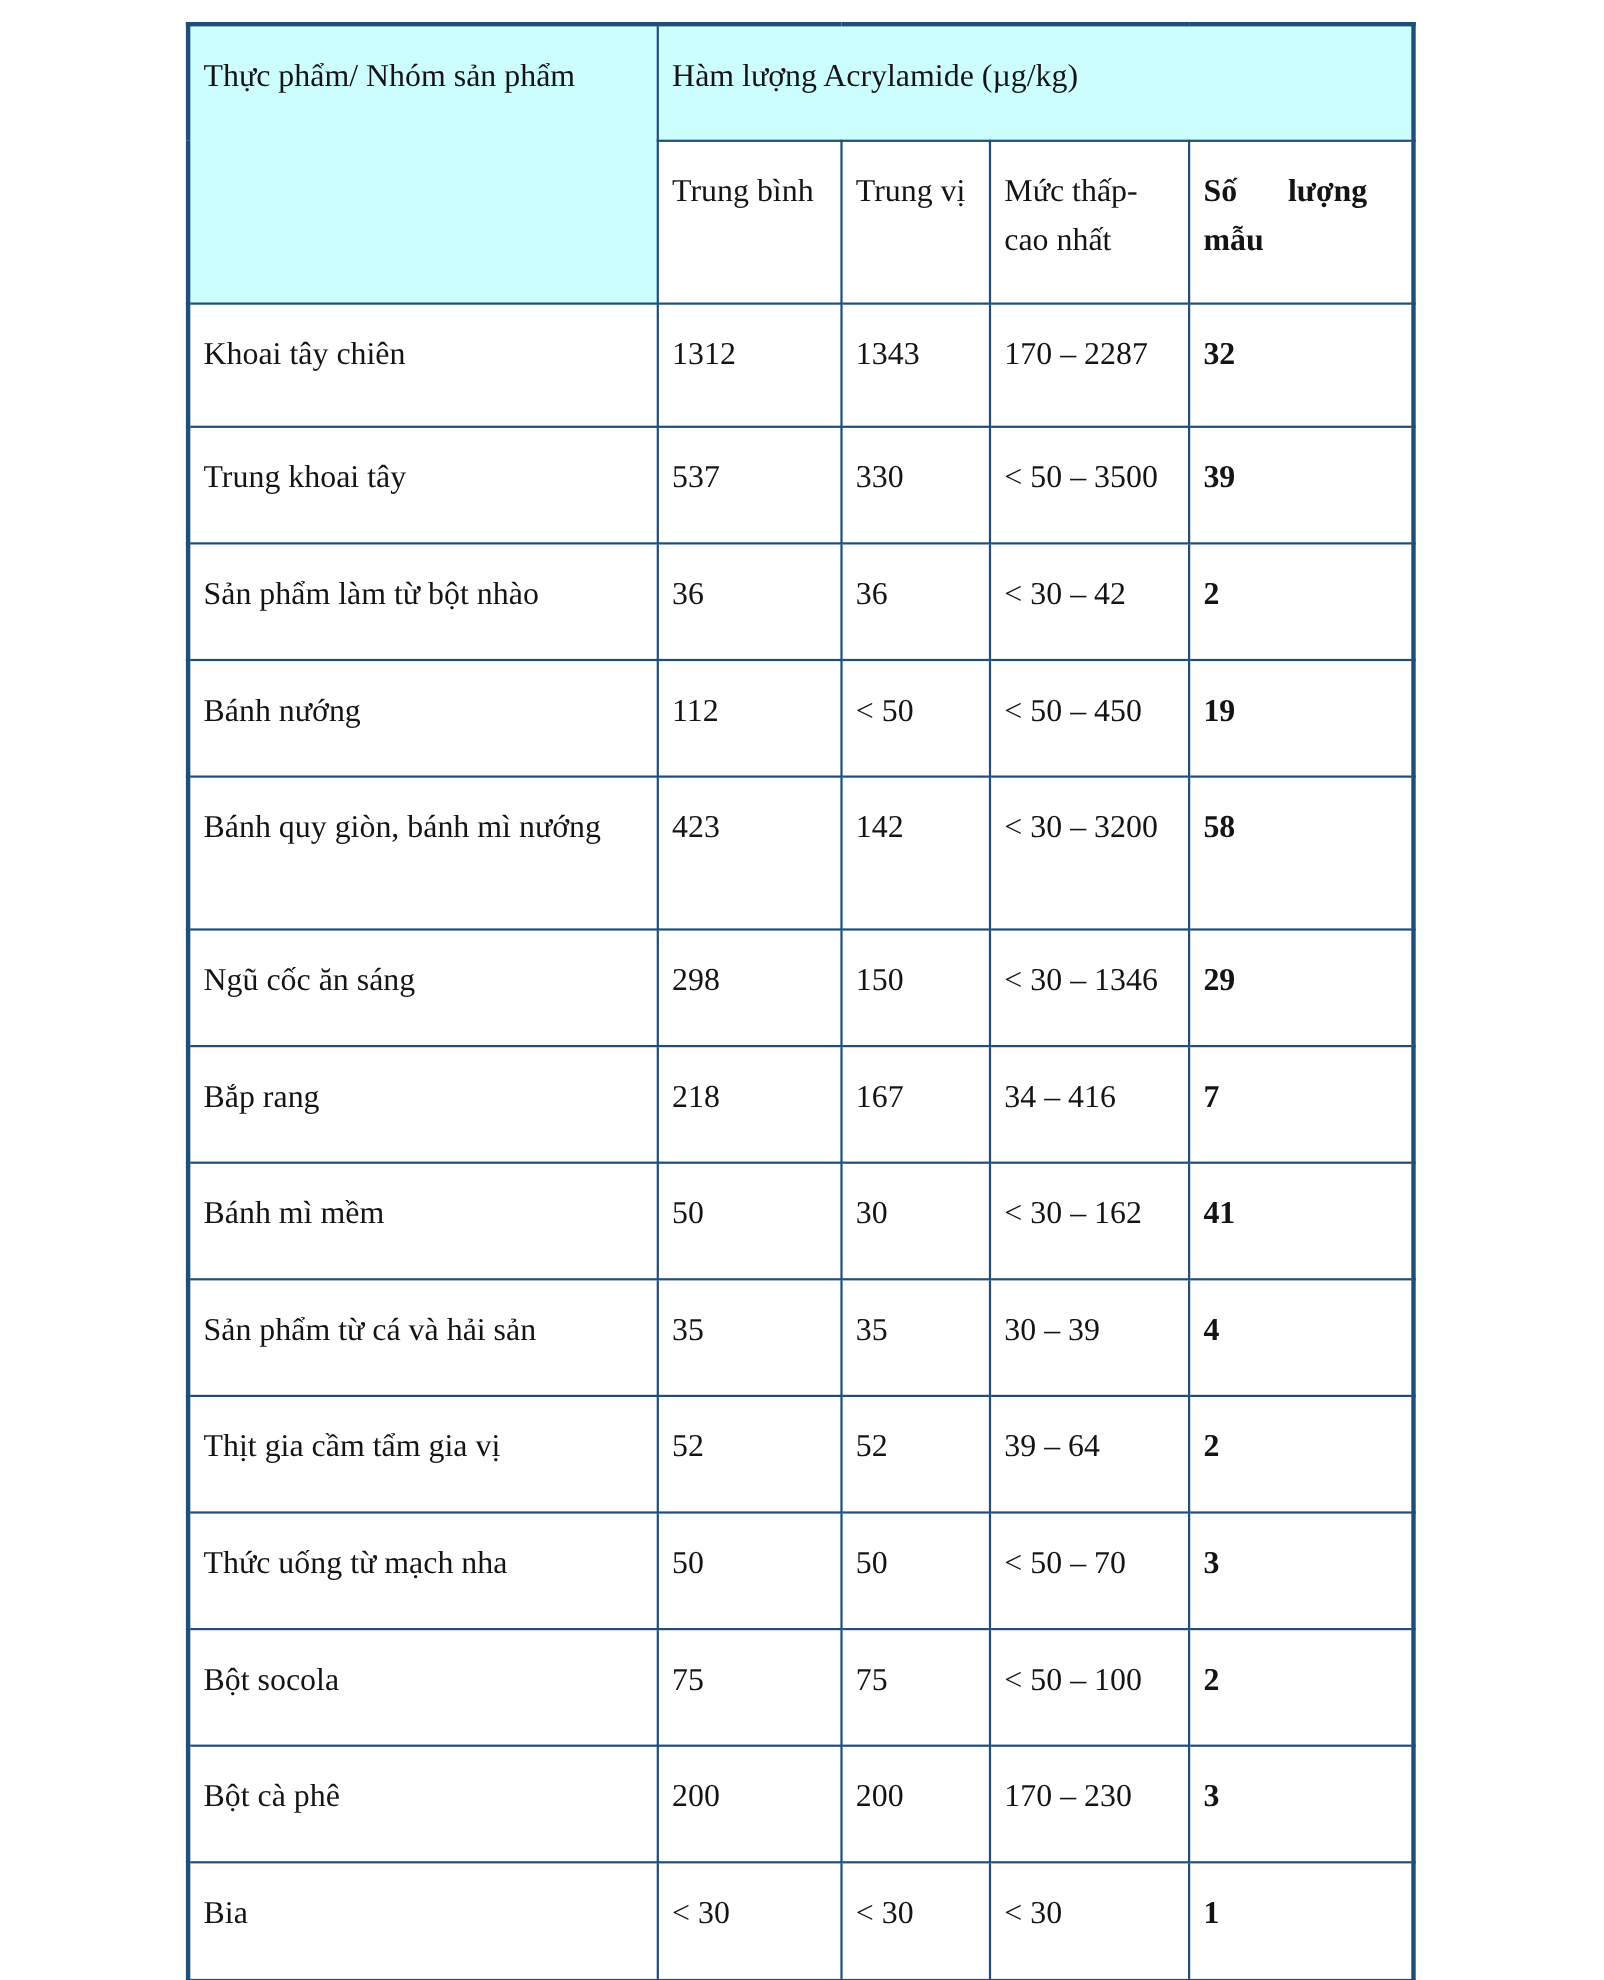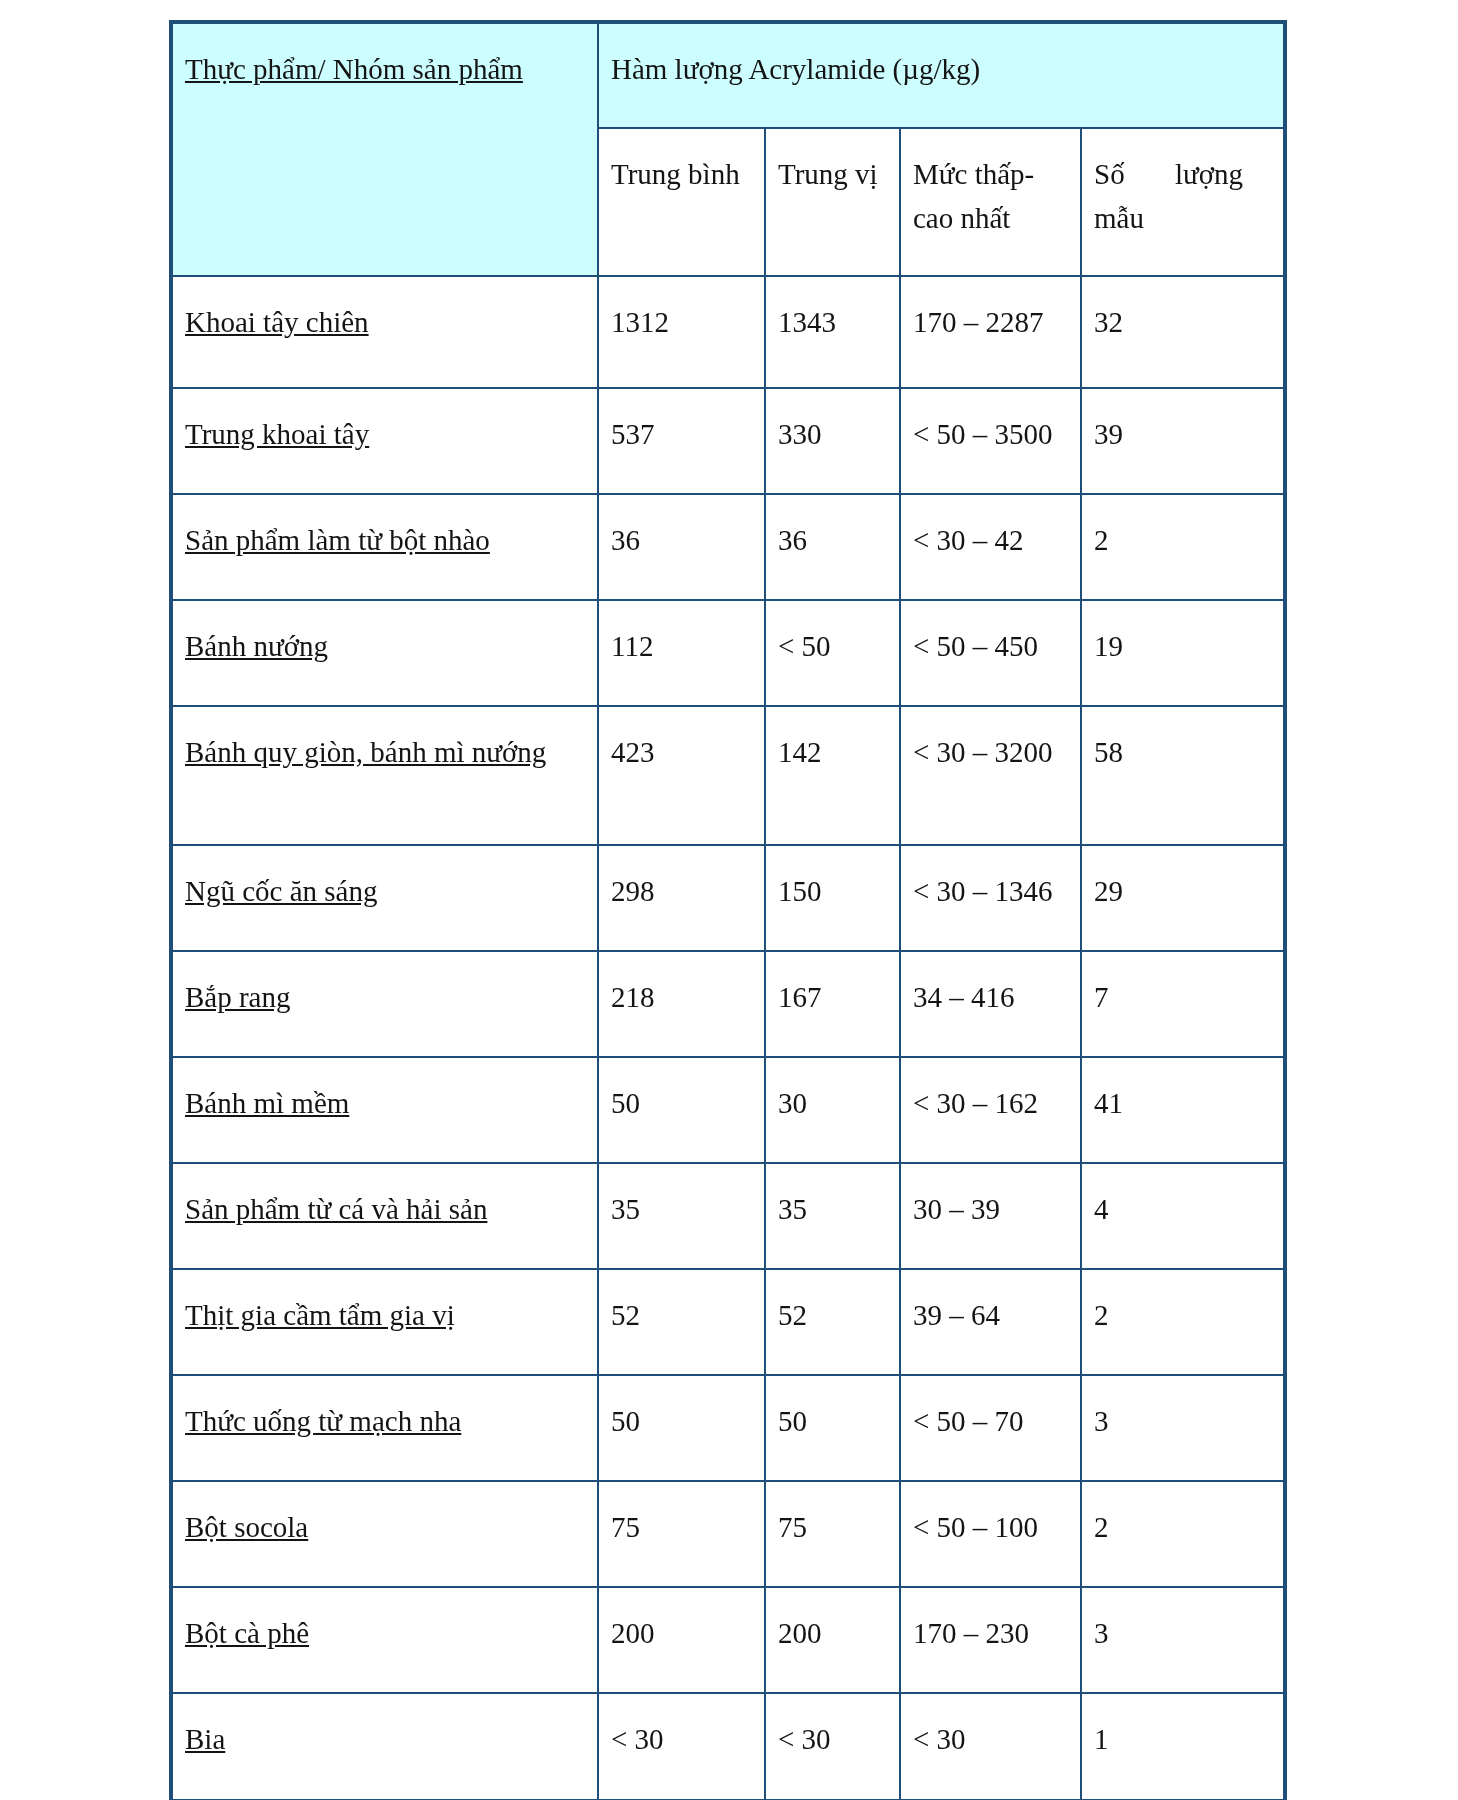--- a/index.html
+++ b/index.html
@@ -37,25 +37,25 @@
     font-family: "Liberation Serif", "DejaVu Serif", serif;
     font-size: 29px;
     line-height: 1.5;
     font-weight: normal;
     color: var(--text-color);
     text-align: left;
     padding: 24px 12px 6px 12px;
     overflow: hidden;
   }
   
-  .c1 { text-align: justify; text-decoration: underline; }
+  .c1 { text-align: justify; }
   .c2 { padding-right: 12px; }
   .c3 { padding-right: 12px; }
   .c4 { padding-right: 12px; }
-  .c5 { padding-right: 40px; text-align: justify; }
+  .c5 { padding-right: 40px; text-align: justify; font-weight: bold; }
 
   thead tr.h1 { height: 106px; }
   thead tr.h2 { height: 148px; }
   tbody tr { height: 106px; }
   tbody tr:nth-child(1) { height: 112px; }
   tbody tr:nth-child(5) { height: 139px; }
   tbody tr:nth-child(14) { height: 108px; }
 
   th.group { background: var(--header-bg); }
   th.food-group { vertical-align: top; }

